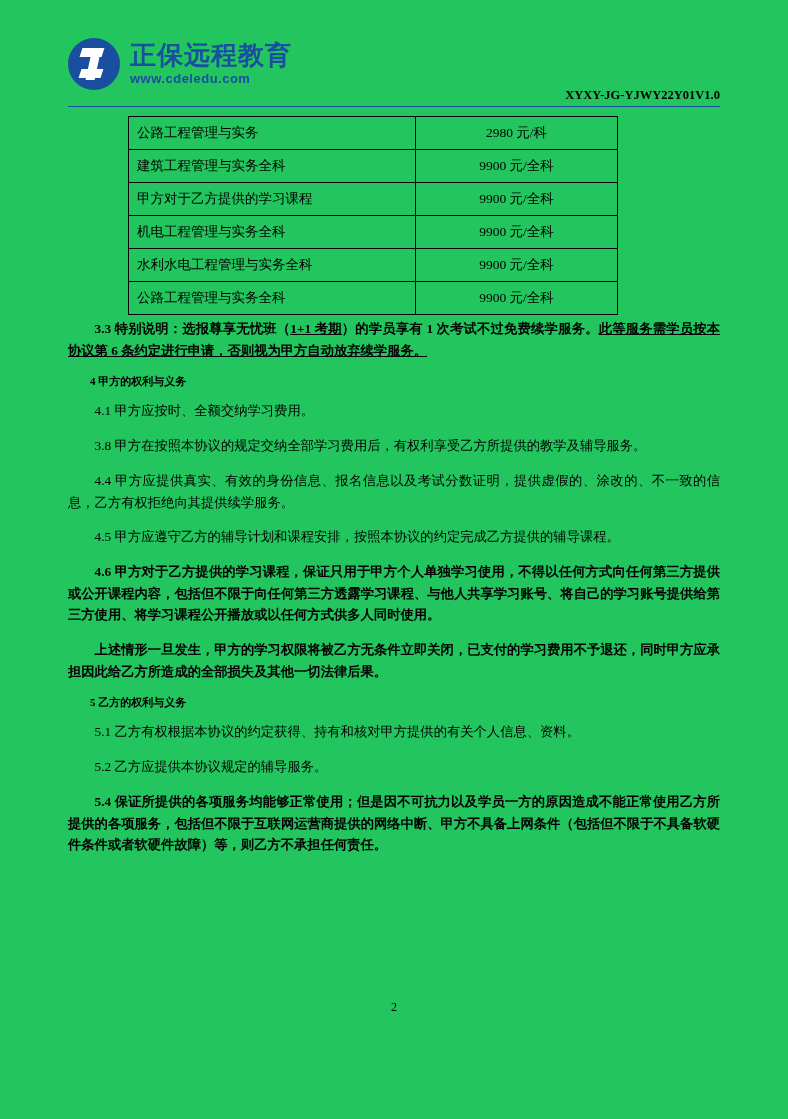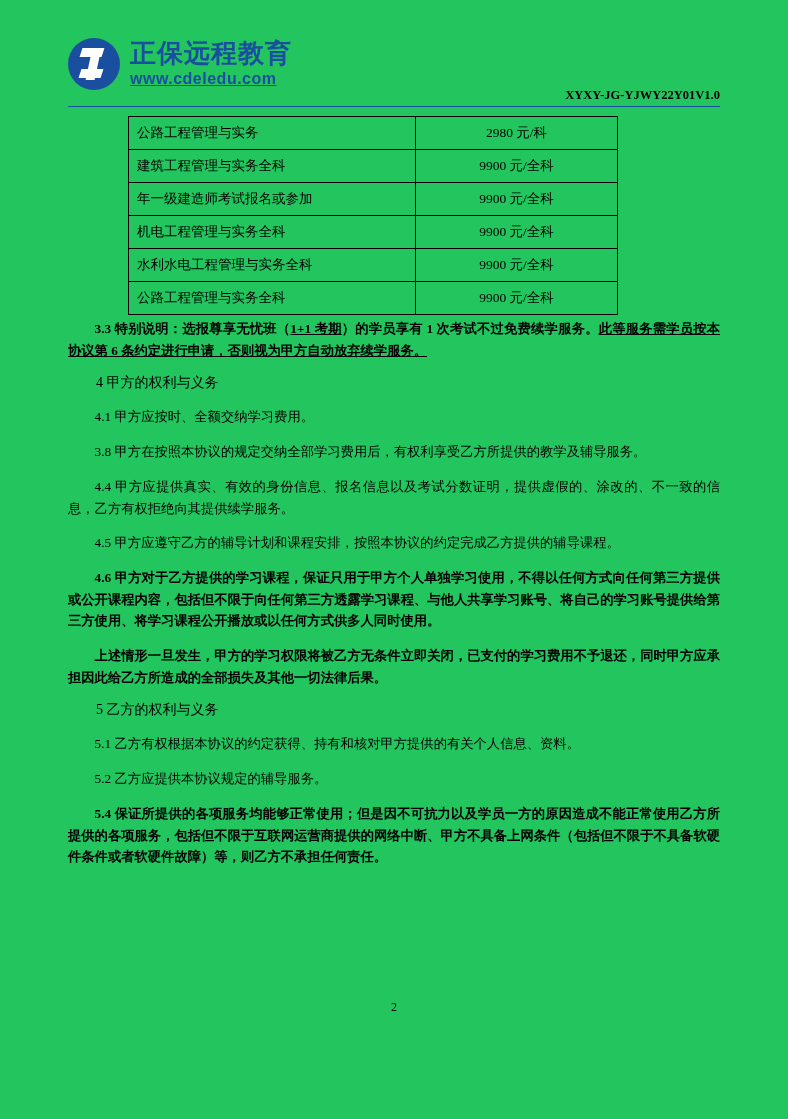--- a/index.html
+++ b/index.html
@@ -78,26 +78,25 @@
   }
   .logo-title {
     font-family: "Liberation Sans", "DejaVu Sans", sans-serif;
     font-size: 26px;
     font-weight: bold;
     color: #1a4fa0;
     letter-spacing: 1px;
   }
   .logo-sub {
     font-family: "Liberation Sans", "DejaVu Sans", sans-serif;
-    font-size: 16px;
+    font-size: 13px;
     font-weight: bold;
     color: #1a4fa0;
     margin-top: 3px;
     letter-spacing: 0.5px;
-    text-decoration: underline;
   }
   .doc-code {
     position: absolute;
     right: 0;
     top: 50px;
     font-family: "Liberation Serif", "DejaVu Serif", serif;
     font-size: 12.5px;
     font-weight: bold;
     color: #000000;
     text-align: right;
@@ -130,22 +129,22 @@
   
   .para {
     font-size: 13.3px;
     line-height: 1.62;
     text-align: justify;
     margin-top: 7px;
     text-indent: 2em;
   }
   .bold { font-weight: bold; }
   .heading {
-    font-size: 14px;
-    font-weight: normal;
+    font-size: 11px;
+    font-weight: bold;
     margin-top: 11px;
     text-indent: 2em;
   }
   .u { text-decoration: underline; }
   .blk { margin-top: 9px; }
   .tight { margin-top: 3px; }
   .pagenum {
     position: absolute;
     left: 0;
     right: 0;
@@ -178,21 +177,21 @@
       <tbody>
         <tr>
           <td class="name">公路工程管理与实务</td>
           <td class="price">2980 元/科</td>
         </tr>
         <tr>
           <td class="name">建筑工程管理与实务全科</td>
           <td class="price">9900 元/全科</td>
         </tr>
         <tr>
-          <td class="name">年一级建造师考试报名或参加</td>
+          <td class="name">甲方对于乙方提供的学习课程</td>
           <td class="price">9900 元/全科</td>
         </tr>
         <tr>
           <td class="name">机电工程管理与实务全科</td>
           <td class="price">9900 元/全科</td>
         </tr>
         <tr>
           <td class="name">水利水电工程管理与实务全科</td>
           <td class="price">9900 元/全科</td>
         </tr>

